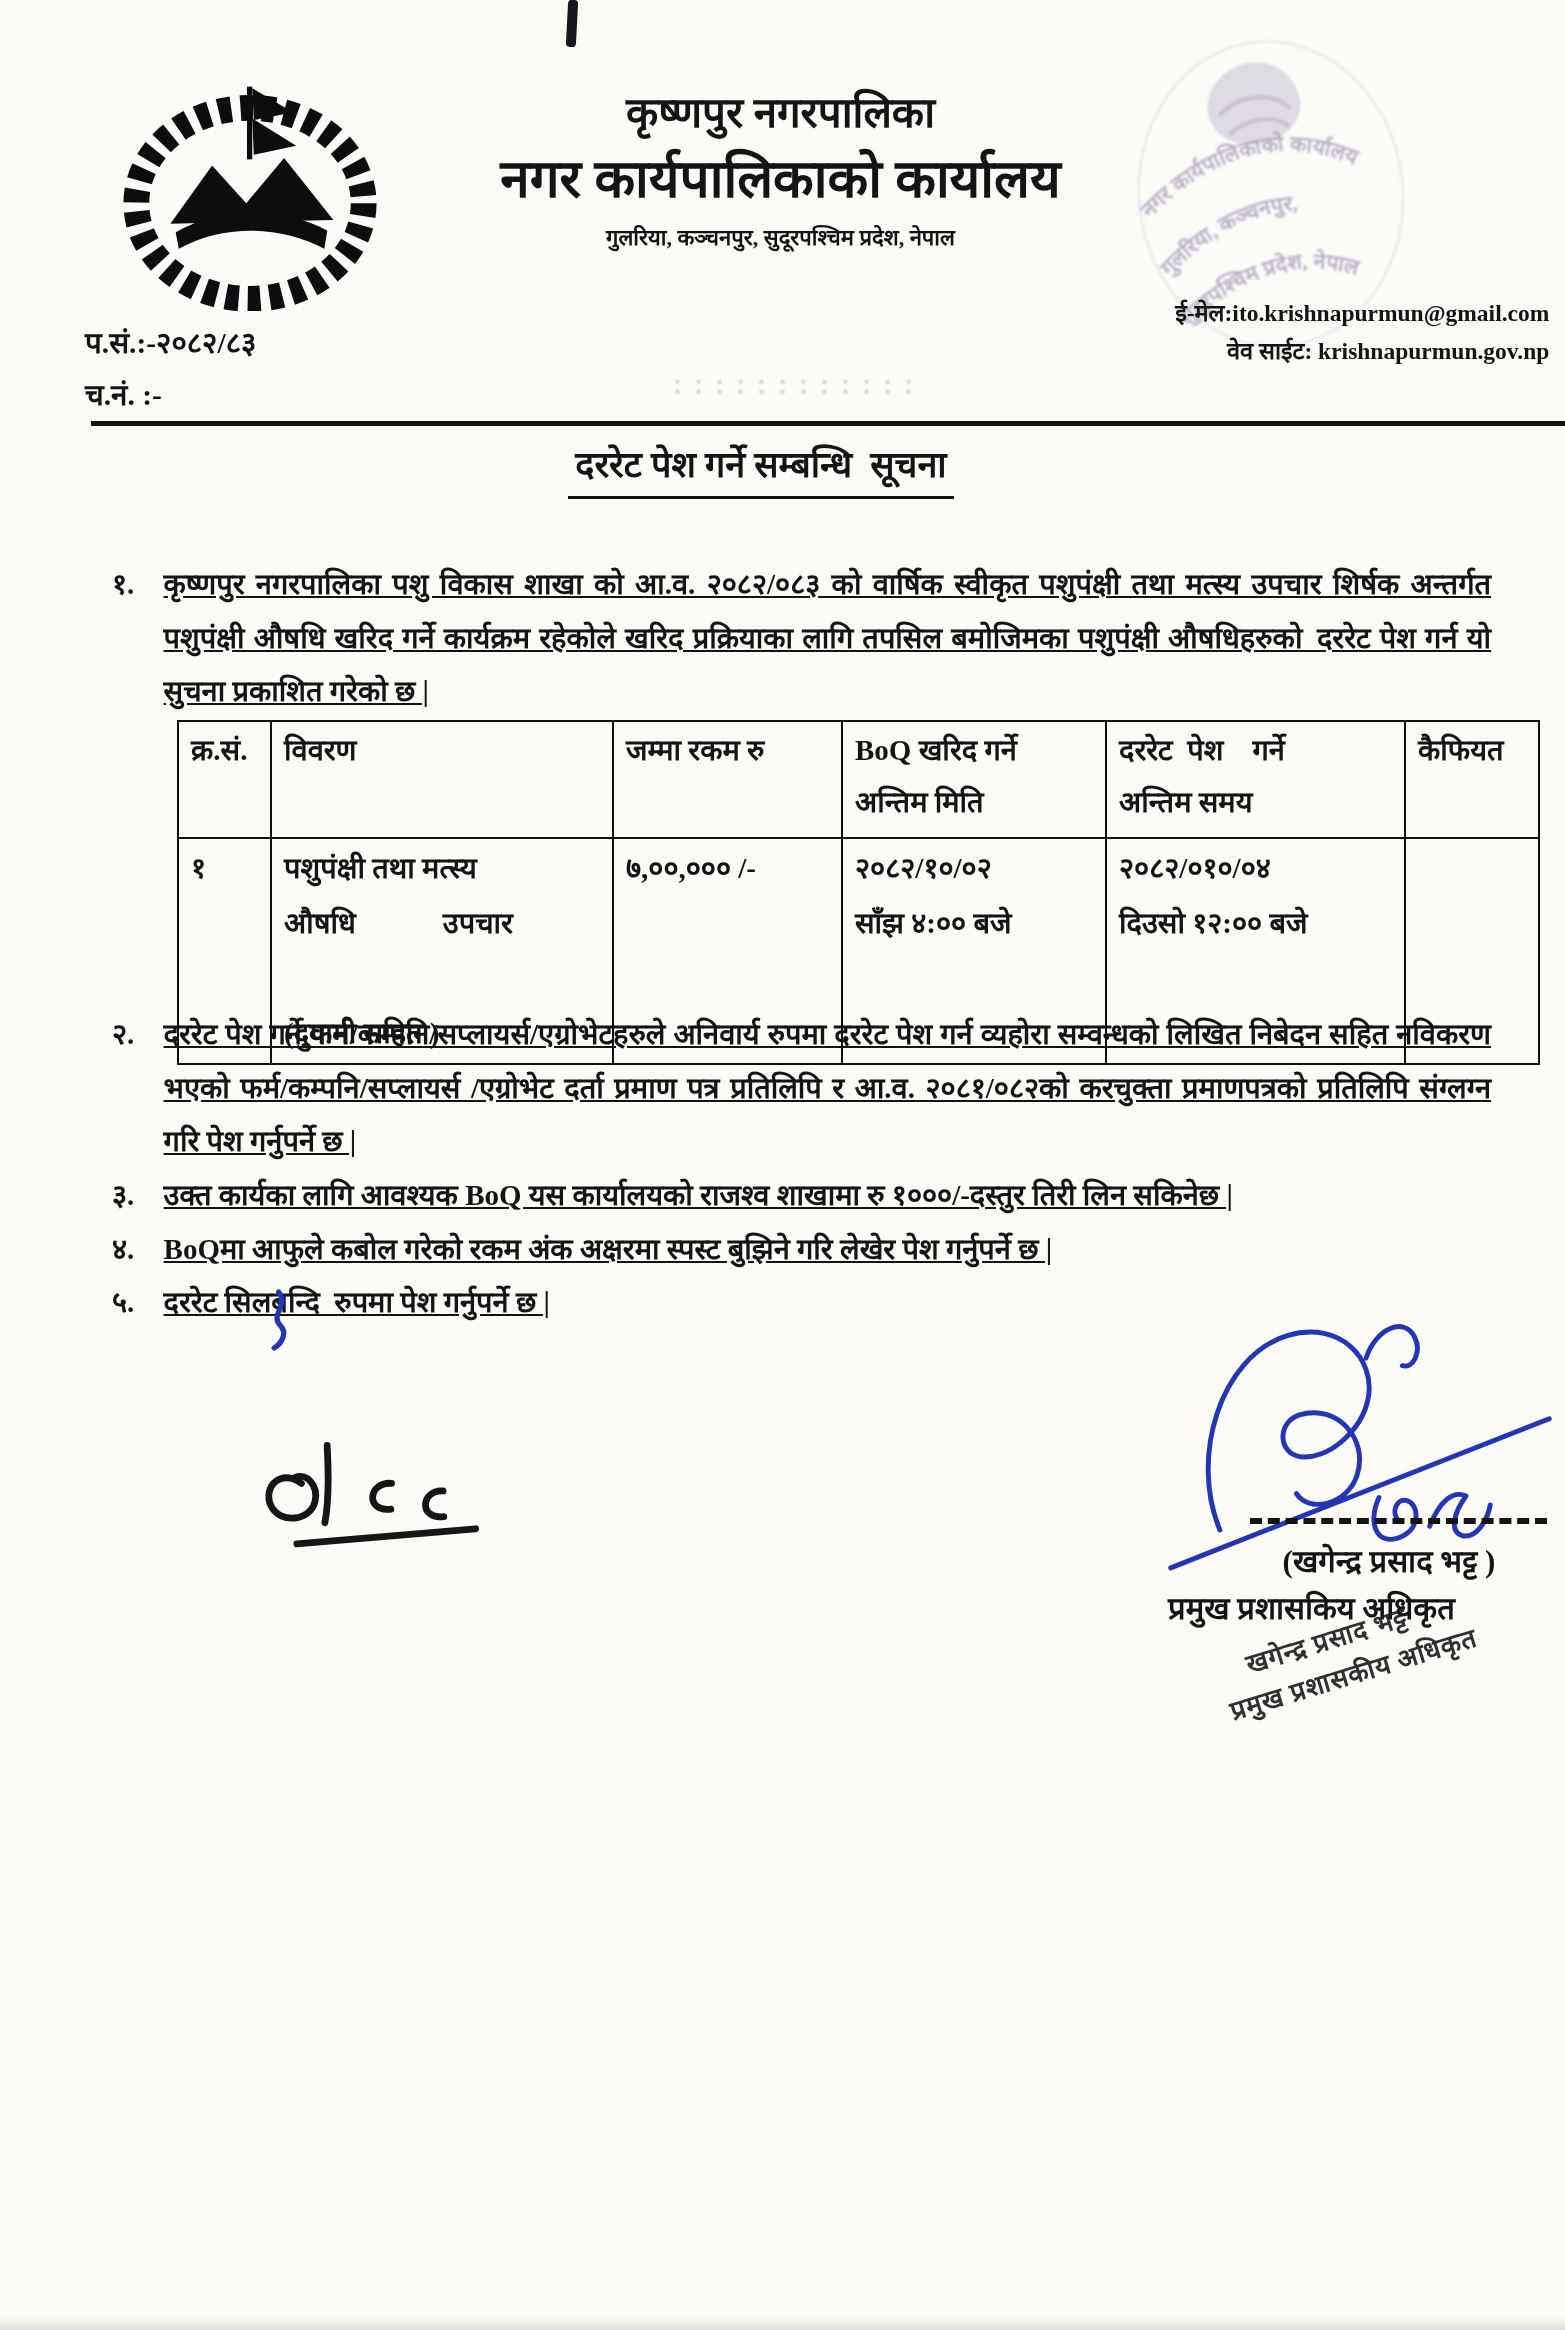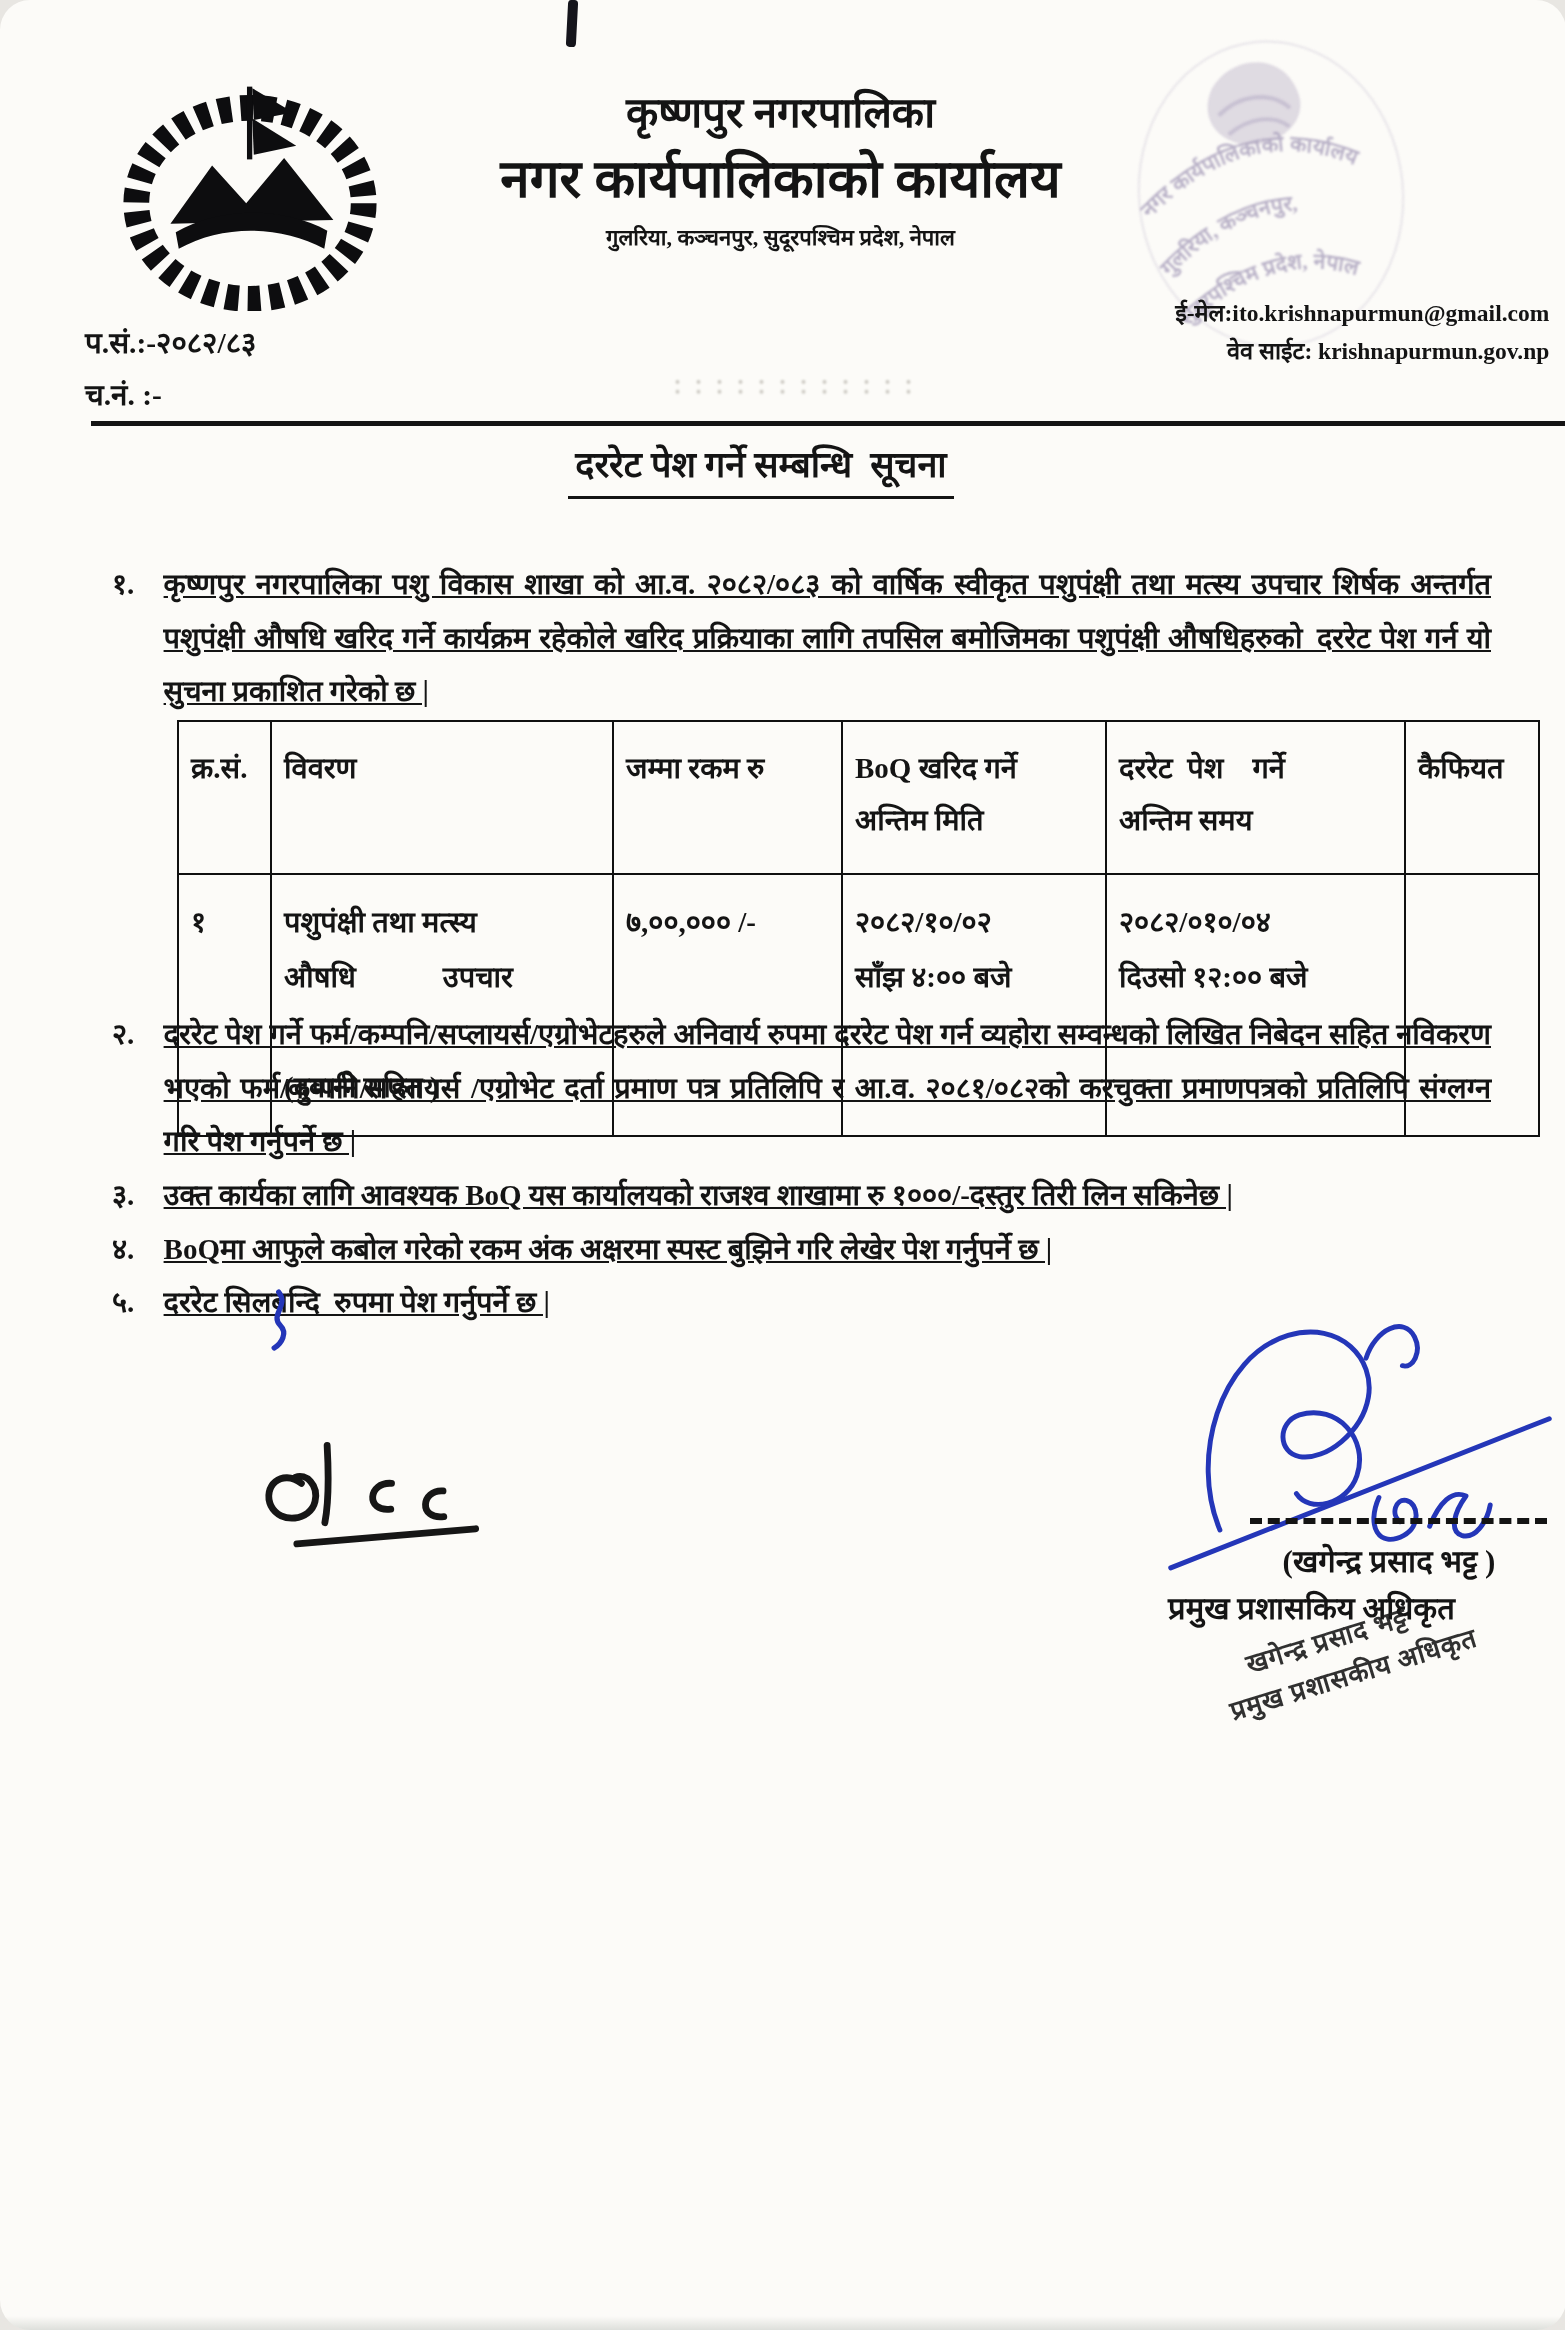--- a/index.html
+++ b/index.html
@@ -4,21 +4,20 @@
 <style>
   html,body{margin:0;padding:0;background:#e8e6e2;}
   .page{
     position:relative;
     width:1566px;height:2330px;
     background:#fcfbf8;
     overflow:hidden;
     font-family:"Liberation Serif","DejaVu Serif",serif;
     color:#141414;
     font-weight:bold;
-    border-radius:30px;
   }
   .abs{position:absolute;}
 
   
   .logo{left:106px;top:76px;width:288px;height:235px;}
   .hdr-center{left:379px;top:89px;width:803px;text-align:center;line-height:1.15;}
   .hdr-line1{font-size:42px;}
   .hdr-line2{font-size:53px;margin-top:12px;}
   .hdr-line3{font-size:22px;margin-top:15px;}
 
@@ -41,21 +40,21 @@
 
   
   .item{display:flex;gap:10.6px;font-size:29px;line-height:1.85;}
   .item .num{flex:0 0 41px;}
   .item .txt{flex:1;text-align:justify;text-decoration:underline;}
   #item1{left:112px;top:558px;width:1379px;}
   .items-rest{left:112px;top:1008px;width:1379px;}
 
   
   .rate-table{left:177px;top:720px;width:1361px;border-collapse:collapse;font-size:29px;table-layout:fixed;}
-  .rate-table th,.rate-table td{border:2.3px solid #101010;padding:20px 12px;vertical-align:top;white-space:pre-line;}
+  .rate-table th,.rate-table td{border:2.3px solid #101010;padding:2px 12px;vertical-align:top;white-space:pre-line;}
   .rate-table th{text-align:left;line-height:1.8;height:111px;font-weight:bold;}
   .rate-table td{line-height:1.9;height:159px;font-weight:bold;}
 
   
   .sig-dash{left:1250px;top:1518px;width:297px;border-top:6px dashed #141414;}
   .sig-name{left:1211px;top:1539px;width:356px;text-align:center;font-size:31px;}
   .sig-desg{left:1168px;top:1586px;font-size:31px;}
   .sig-stamp{left:1248px;top:1612px;transform:rotate(-17deg);font-size:26.5px;color:#1b1b1b;opacity:.9;line-height:1.5;letter-spacing:0.8px;white-space:nowrap;}
   .sig-stamp .l2{margin-left:-29px;}
 </style>

